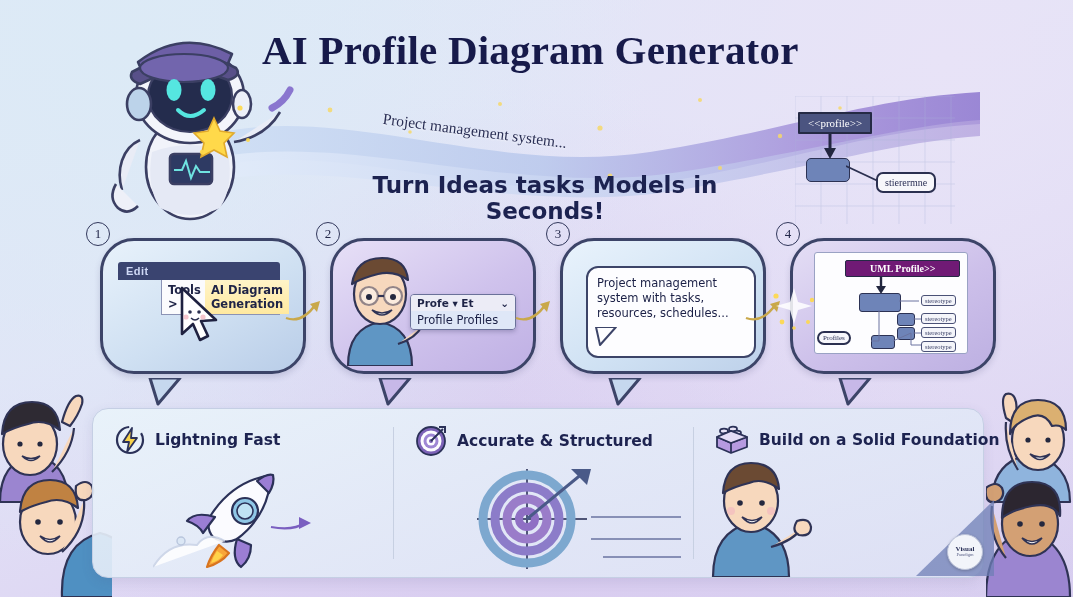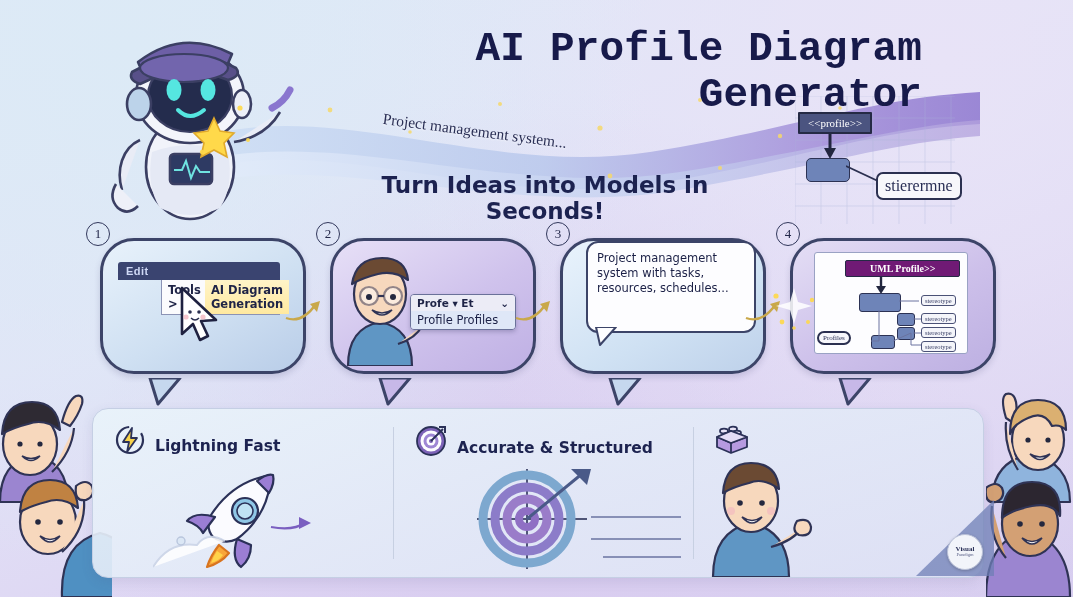--- a/index.html
+++ b/index.html
@@ -12,24 +12,24 @@
     position:relative;width:1073px;height:597px;overflow:hidden;
     background:
       radial-gradient(circle at 12% 8%, #dceaf6 0%, rgba(220,234,246,0) 48%),
       radial-gradient(circle at 88% 10%, #e8e3f7 0%, rgba(232,227,247,0) 52%),
       radial-gradient(circle at 50% 92%, #d9cdf0 0%, rgba(217,205,240,0) 60%),
       linear-gradient(160deg,#dfeaf7 0%,#e2e4f7 38%,#ded6f3 68%,#d6ccef 100%);
   }
   
   .title{
     position:absolute;left:262px;top:26px;width:660px;
-    text-align:right;
+    text-align:left;
     font-size:41px;font-weight:bold;letter-spacing:.2px;
     color:#171a4a;
-    font-family:Liberation Mono, monospace;
+    font-family:Liberation Serif, serif;
   }
   .subtitle{
     position:absolute;left:330px;top:172px;width:430px;
     text-align:center;font-size:23px;font-weight:bold;
     color:#1c2250;
     font-family:"DejaVu Sans","Liberation Sans",sans-serif;
   }
   .curvetext{
     position:absolute;left:382px;top:122px;
     font-size:15.5px;color:#2a2f55;
@@ -44,21 +44,21 @@
   .robot{position:absolute;left:82px;top:12px;width:215px;height:220px;}
   
   .topuml{position:absolute;left:780px;top:112px;width:150px;height:90px;}
   .tag-dark{
     background:#4b5480;color:#fff;border:2px solid #252a45;border-radius:1px;
     font-size:11px;padding:3px 8px;display:inline-block;white-space:nowrap;
     font-family:"Liberation Serif",serif;
   }
   .tag-light{
     background:#f7f7fb;color:#2a2f55;border:2px solid #2b3050;border-radius:7px;
-    font-size:16px;padding:3px 7px;display:inline-block;white-space:nowrap;
+    font-size:10px;padding:3px 7px;display:inline-block;white-space:nowrap;
     font-family:"Liberation Serif",serif;
   }
   
   .steprow{position:absolute;left:0;top:222px;width:1073px;height:172px;}
   .step{position:absolute;top:16px;width:200px;height:148px;}
   .bubble{
     position:absolute;left:0;top:0;width:100%;height:130px;
     border:3px solid #3c4468;border-radius:34px;
     box-shadow:0 3px 6px rgba(60,60,110,.18);
   }
@@ -97,21 +97,21 @@
   .ddmock{position:absolute;left:80px;top:56px;width:104px;
     border:1.5px solid #6a7199;border-radius:4px;overflow:hidden;
     box-shadow:0 2px 4px rgba(40,40,80,.25);}
   .ddhead{background:#ececf6;display:flex;justify-content:space-between;
     padding:2px 6px;font-size:10.5px;font-weight:bold;color:#1e2346;
     font-family:"DejaVu Sans","Liberation Sans",sans-serif;}
   .ddopt{background:#dfe7f7;padding:2px 6px;font-size:11.5px;color:#1b2046;
     font-family:"DejaVu Sans","Liberation Sans",sans-serif;}
   
   .innerbubble{
-    position:absolute;left:26px;top:3px;width:148px;height:72px;
+    position:absolute;left:26px;top:28px;width:148px;height:72px;
     background:#fdfdff;border:2px solid #3c4468;border-radius:12px;
     padding:8px 9px;font-size:11.5px;line-height:1.32;color:#1b2046;
     font-family:"DejaVu Sans","Liberation Sans",sans-serif;
   }
   .innertail{position:absolute;left:34px;top:89px;width:26px;height:20px;}
   
   .docmock{
     position:absolute;left:24px;top:14px;width:152px;height:100px;
     background:#fdfdff;border:1.5px solid #9aa2c4;border-radius:3px;
   }
@@ -129,21 +129,21 @@
   }
   
   .featbar{
     position:absolute;left:92px;top:408px;width:890px;height:168px;
     background:linear-gradient(160deg,rgba(233,243,250,.93),rgba(226,233,247,.9) 55%,rgba(222,226,245,.88));
     border:1.5px solid #c5cfe4;border-radius:16px;
     box-shadow:0 4px 12px rgba(70,70,120,.12);
   }
   .divider{position:absolute;top:18px;width:1px;height:132px;background:#c7d0e2;}
   .feat{position:absolute;top:16px;height:140px;}
-  .feathead{display:flex;align-items:flex-end;gap:10px;}
+  .feathead{display:flex;align-items:center;gap:10px;}
   .feattxt{
     font-size:15.5px;font-weight:bold;color:#1d2350;white-space:nowrap;
     font-family:"DejaVu Sans","Liberation Sans",sans-serif;
   }
   .people{position:absolute;}
   .logo-badge{
     position:absolute;left:947px;top:534px;width:34px;height:34px;border-radius:50%;
     background:#f2f4fa;border:1.5px solid #b9c0d8;
     display:flex;flex-direction:column;align-items:center;justify-content:center;
     box-shadow:0 1px 3px rgba(0,0,0,.2);
@@ -228,21 +228,21 @@
     <path d="M132 106 l6 13 l14 2 l-10 10 l3 14 l-13 -7 l-13 7 l3 -14 l-10 -10 l14 -2Z" fill="#ffd94a" stroke="#e0a92b" stroke-width="1.6"></path>
     <g fill="#ffd94a" opacity=".9">
       <circle cx="158" cy="96" r="2.6"></circle>
         <circle cx="120" cy="140" r="2.2"></circle>
       <circle cx="166" cy="128" r="2"></circle>
     </g>
   </svg>
 
   <div class="title">AI Profile Diagram Generator</div>
   <div class="curvetext">Project management system...</div>
-  <div class="subtitle">Turn Ideas into Models in Seconds!</div>
+  <div class="subtitle">Turn Ideas tasks Models in Seconds!</div>
 
   <div class="topuml">
     <div class="tag-dark" style="position:absolute;left:18px;top:0;">&lt;&lt;profile&gt;&gt;</div>
     <svg style="position:absolute;left:40px;top:22px;width:40px;height:26px;" viewBox="0 0 40 26">
       <path d="M10 0 V16" stroke="#22263f" stroke-width="3" fill="none"></path>
       <path d="M4 14 L10 25 L16 14Z" fill="#22263f"></path>
     </svg>
     <div class="uml-box" style="left:26px;top:46px;width:42px;height:22px;border-radius:5px;background:#5b6punta;"></div>
     <svg style="position:absolute;left:66px;top:52px;width:34px;height:22px;" viewBox="0 0 34 22">
       <path d="M0 2 L34 18" stroke="#2b3050" stroke-width="1.6" fill="none"></path>
@@ -488,20 +488,21 @@
             <ellipse cx="9" cy="6" rx="4" ry="2.4" fill="#e7e2f6"></ellipse>
             <ellipse cx="18" cy="4" rx="4" ry="2.4" fill="#e7e2f6"></ellipse>
             <ellipse cx="13" cy="10" rx="4" ry="2.4" fill="#e7e2f6"></ellipse>
             <ellipse cx="22" cy="8" rx="4" ry="2.4" fill="#e7e2f6"></ellipse>
             <path d="M2 12 L16 6 L32 12 L32 22 L16 28 L2 22Z" fill="#b69ae0"></path>
             <path d="M2 12 L16 18 L32 12" fill="none"></path>
             <path d="M16 18 L16 28" fill="none"></path>
             <path d="M2 12 L16 6 L32 12 L16 18Z" fill="#e4dcf6"></path>
           </g>
         </svg>
+        <span class="feattxt">Build on a Solid Foundation</span>
       </div>
     </div>
 
     <svg style="position:absolute;left:612px;top:52px;width:110px;height:116px;" viewBox="0 0 110 116">
       <g stroke="#2f3355" stroke-width="2.2" stroke-linejoin="round">
         <path d="M8 116 q0 -46 38 -54 q38 8 38 54Z" fill="#5f96c4"></path>
         <ellipse cx="46" cy="40" rx="27" ry="31" fill="#f7d8bd"></ellipse>
         <path d="M18 32 q2 -30 28 -30 q26 0 28 26 q-16 -12 -30 -6 q-16 4 -26 10Z" fill="#6b4a33"></path>
         <path d="M66 86 q22 -6 32 -20" fill="#f7d8bd"></path>
         <path d="M92 60 q12 -4 14 6 q0 10 -12 8 q-8 -4 -2 -14Z" fill="#f7d8bd"></path>

